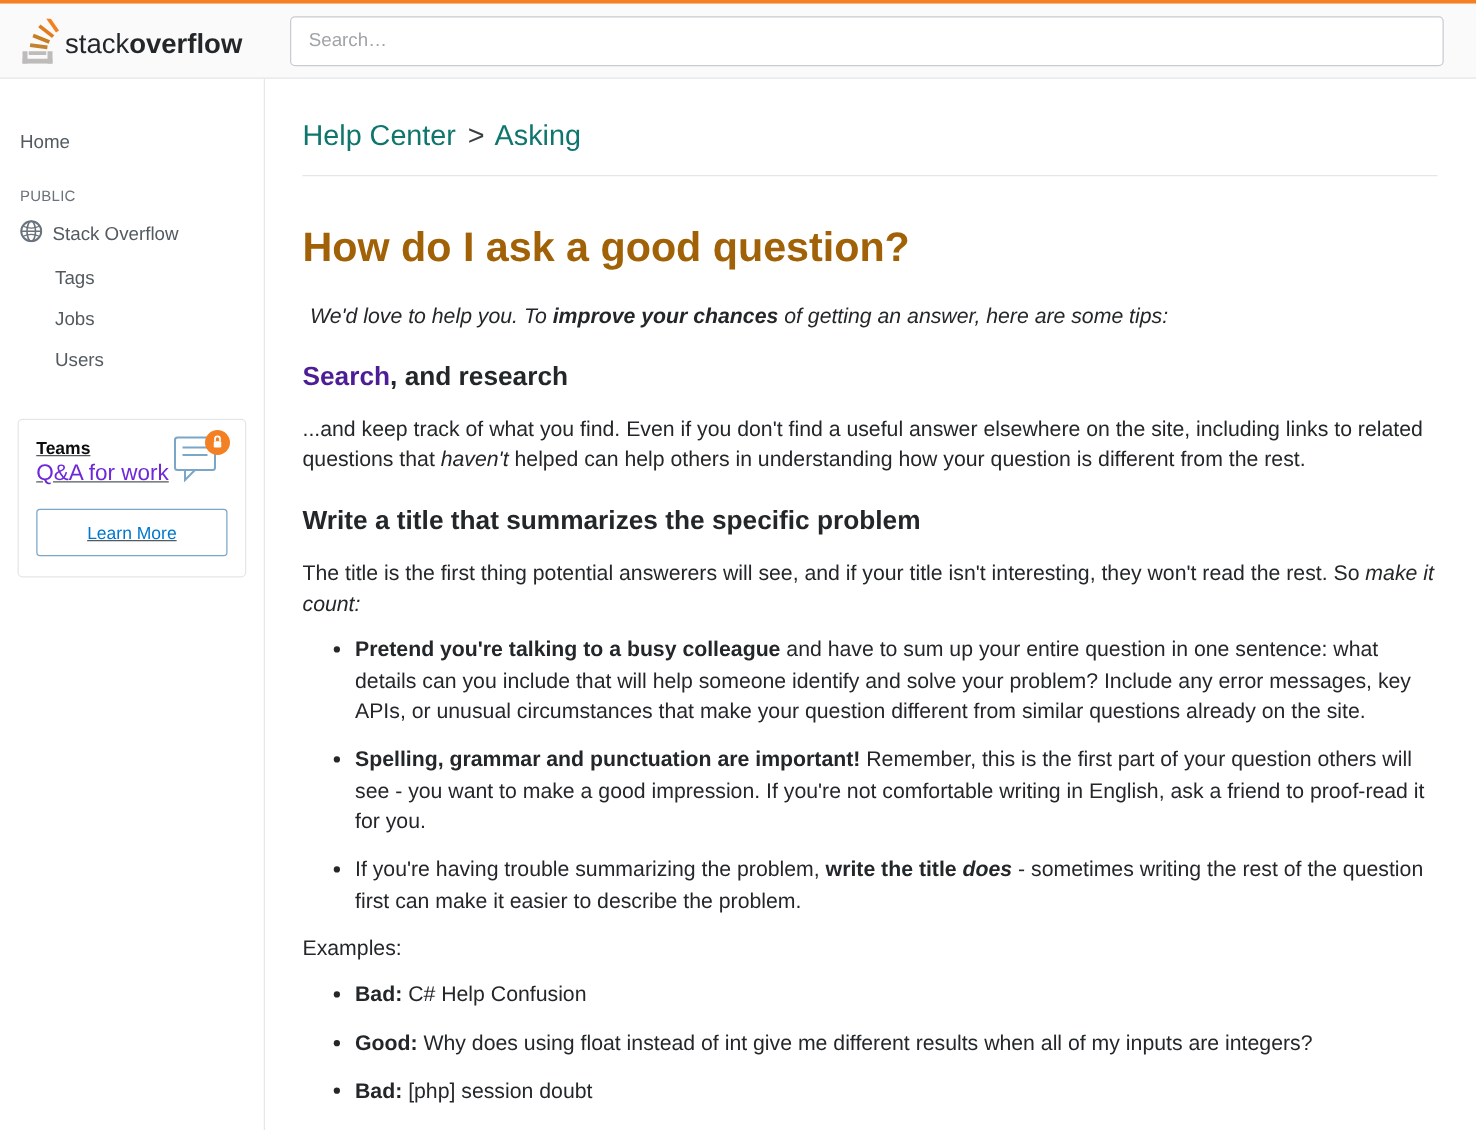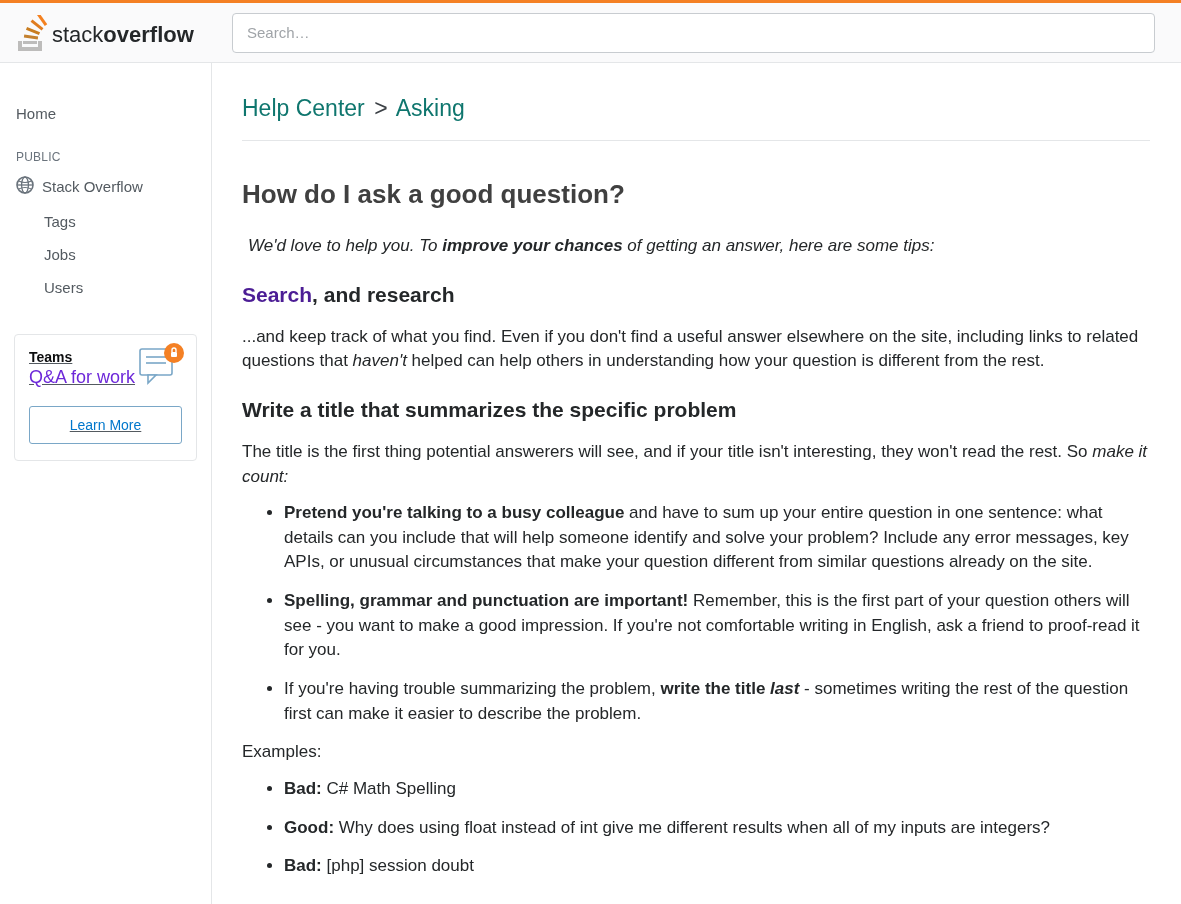--- a/index.html
+++ b/index.html
@@ -135,23 +135,23 @@
     color: #0f766e;
     text-decoration: none;
     cursor: pointer;
     text-align: right;
   }
   .breadcrumb .sep {
     color: #3b4045;
     padding: 0 3px;
   }
   .article h1 {
-    font-size: 26px;
+    font-size: 33px;
     font-weight: bold;
-    color: #404040;
+    color: #a16207;
     margin-bottom: 24px;
   }
   .article h2 {
     font-size: 21px;
     font-weight: bold;
     color: #242729;
     margin: 24px 0 18px 0;
   }
   .article h2 a {
     color: #4c1d95;
@@ -275,29 +275,29 @@
       </p>
 
       <ul>
         <li>
           <b>Pretend you're talking to a busy colleague</b><span> and have to sum up your entire question in one sentence: what details can you include that will help someone identify and solve your problem? Include any error messages, key APIs, or unusual circumstances that make your question different from similar questions already on the site.</span>
         </li>
         <li>
           <b>Spelling, grammar and punctuation are important!</b><span> Remember, this is the first part of your question others will see - you want to make a good impression. If you're not comfortable writing in English, ask a friend to proof-read it for you.</span>
         </li>
         <li>
-          <span>If you're having trouble summarizing the problem, </span><b><span>write the title </span><em>last</em></b><span> - sometimes writing the rest of the question first can make it easier to describe the problem.</span>
+          <span>If you're having trouble summarizing the problem, </span><b><span>write the title </span><em>does</em></b><span> - sometimes writing the rest of the question first can make it easier to describe the problem.</span>
         </li>
       </ul>
 
       <p class="examples-label">Examples:</p>
 
       <ul class="ex-list">
         <li>
-          <b>Bad:</b><span> C# Math Spelling</span>
+          <b>Bad:</b><span> C# Help Confusion</span>
         </li>
         <li>
           <b>Good:</b><span> Why does using float instead of int give me different results when all of my inputs are integers?</span>
         </li>
         <li>
           <b>Bad:</b><span> [php] session doubt</span>
         </li>
       </ul>
     </div>
   </div>

